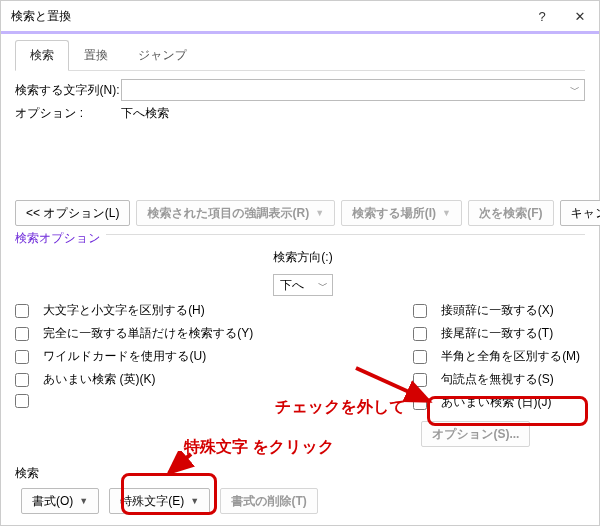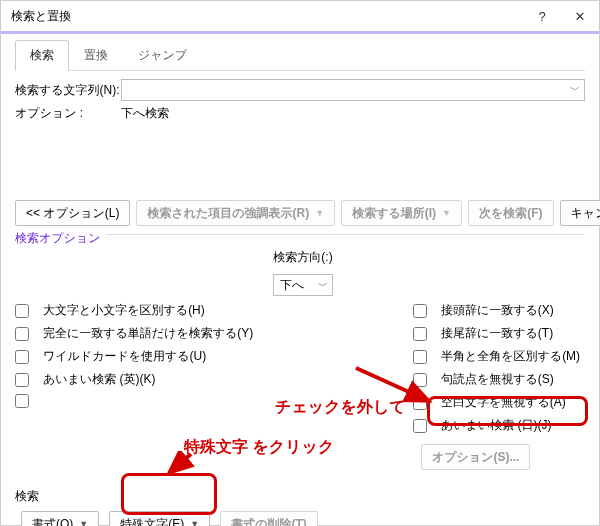--- a/index.html
+++ b/index.html
@@ -143,24 +143,20 @@
           <label class="chk">
               <input type="checkbox" style="">
               <span>半角と全角を区別する(M)</span>
             </label>
           <label class="chk">
               <input type="checkbox" style="">
               <span>句読点を無視する(S)</span>
             </label>
           <label class="chk">
               <input type="checkbox" style="">
-              <span>空白文字を無視する(A)</span>
-            </label>
-          <label class="chk">
-              <input type="checkbox" style="">
               <span>あいまい検索 (日)(J)</span>
             </label>
           <div class="btn disabled opt-disabled" style="width:fit-content">
               <span>オプション(S)...</span>
             </div>
         </div>
       </div>
     </div>
 
     <div class="section-label">検索</div>

